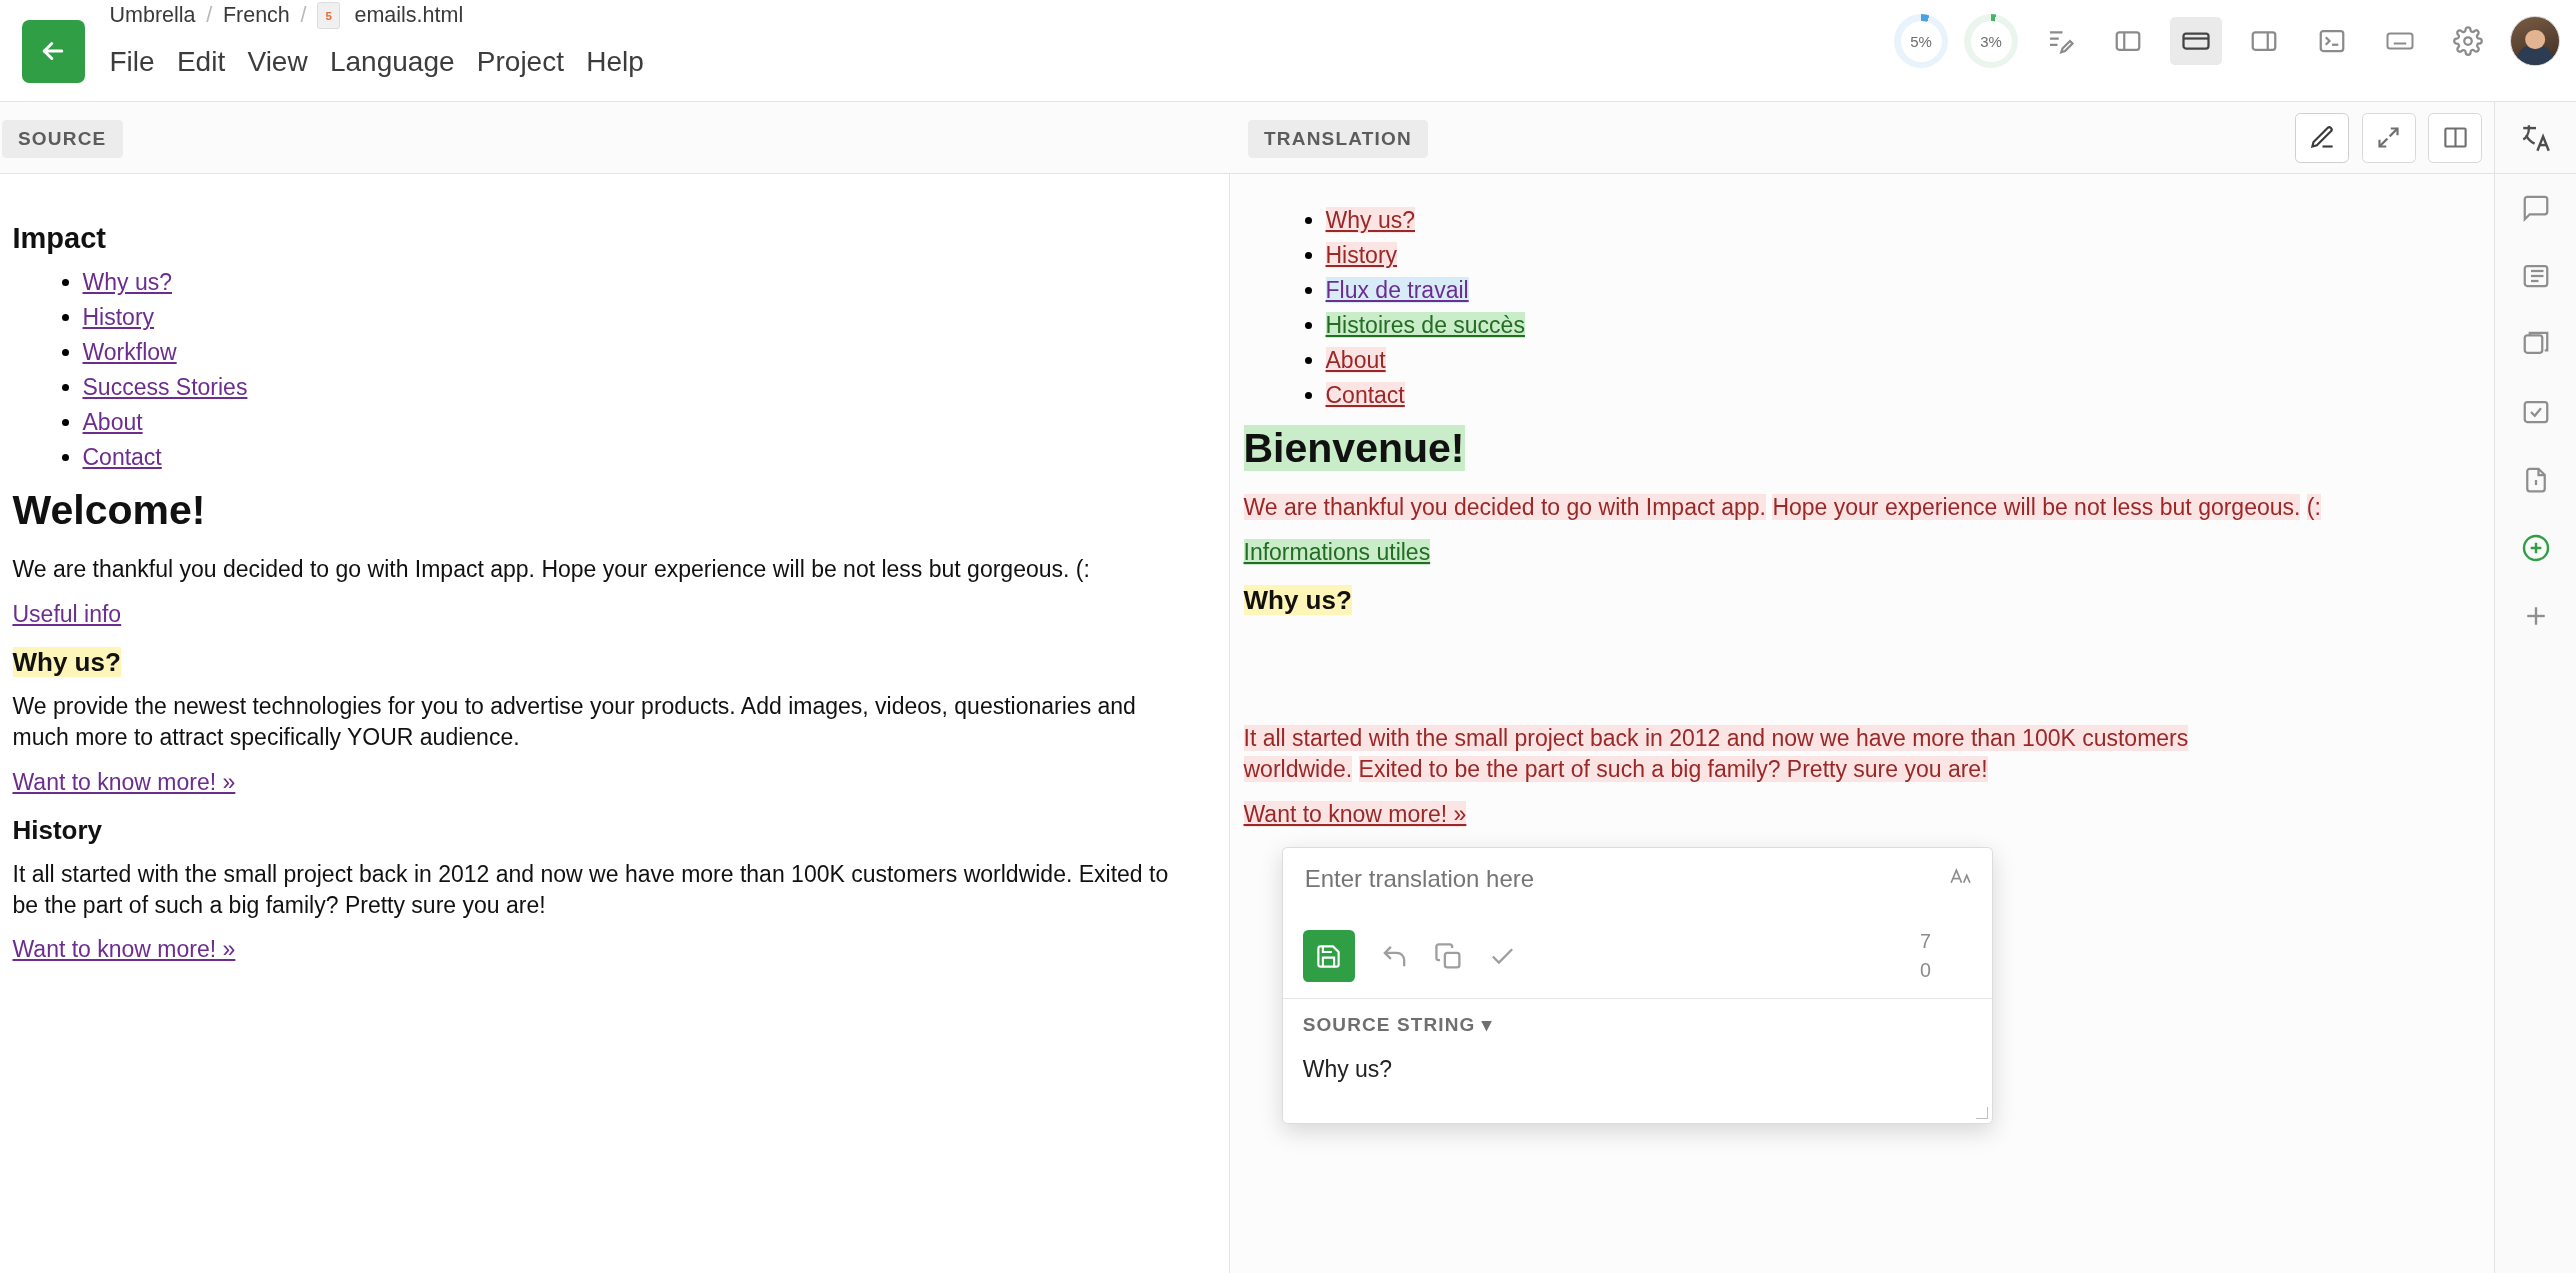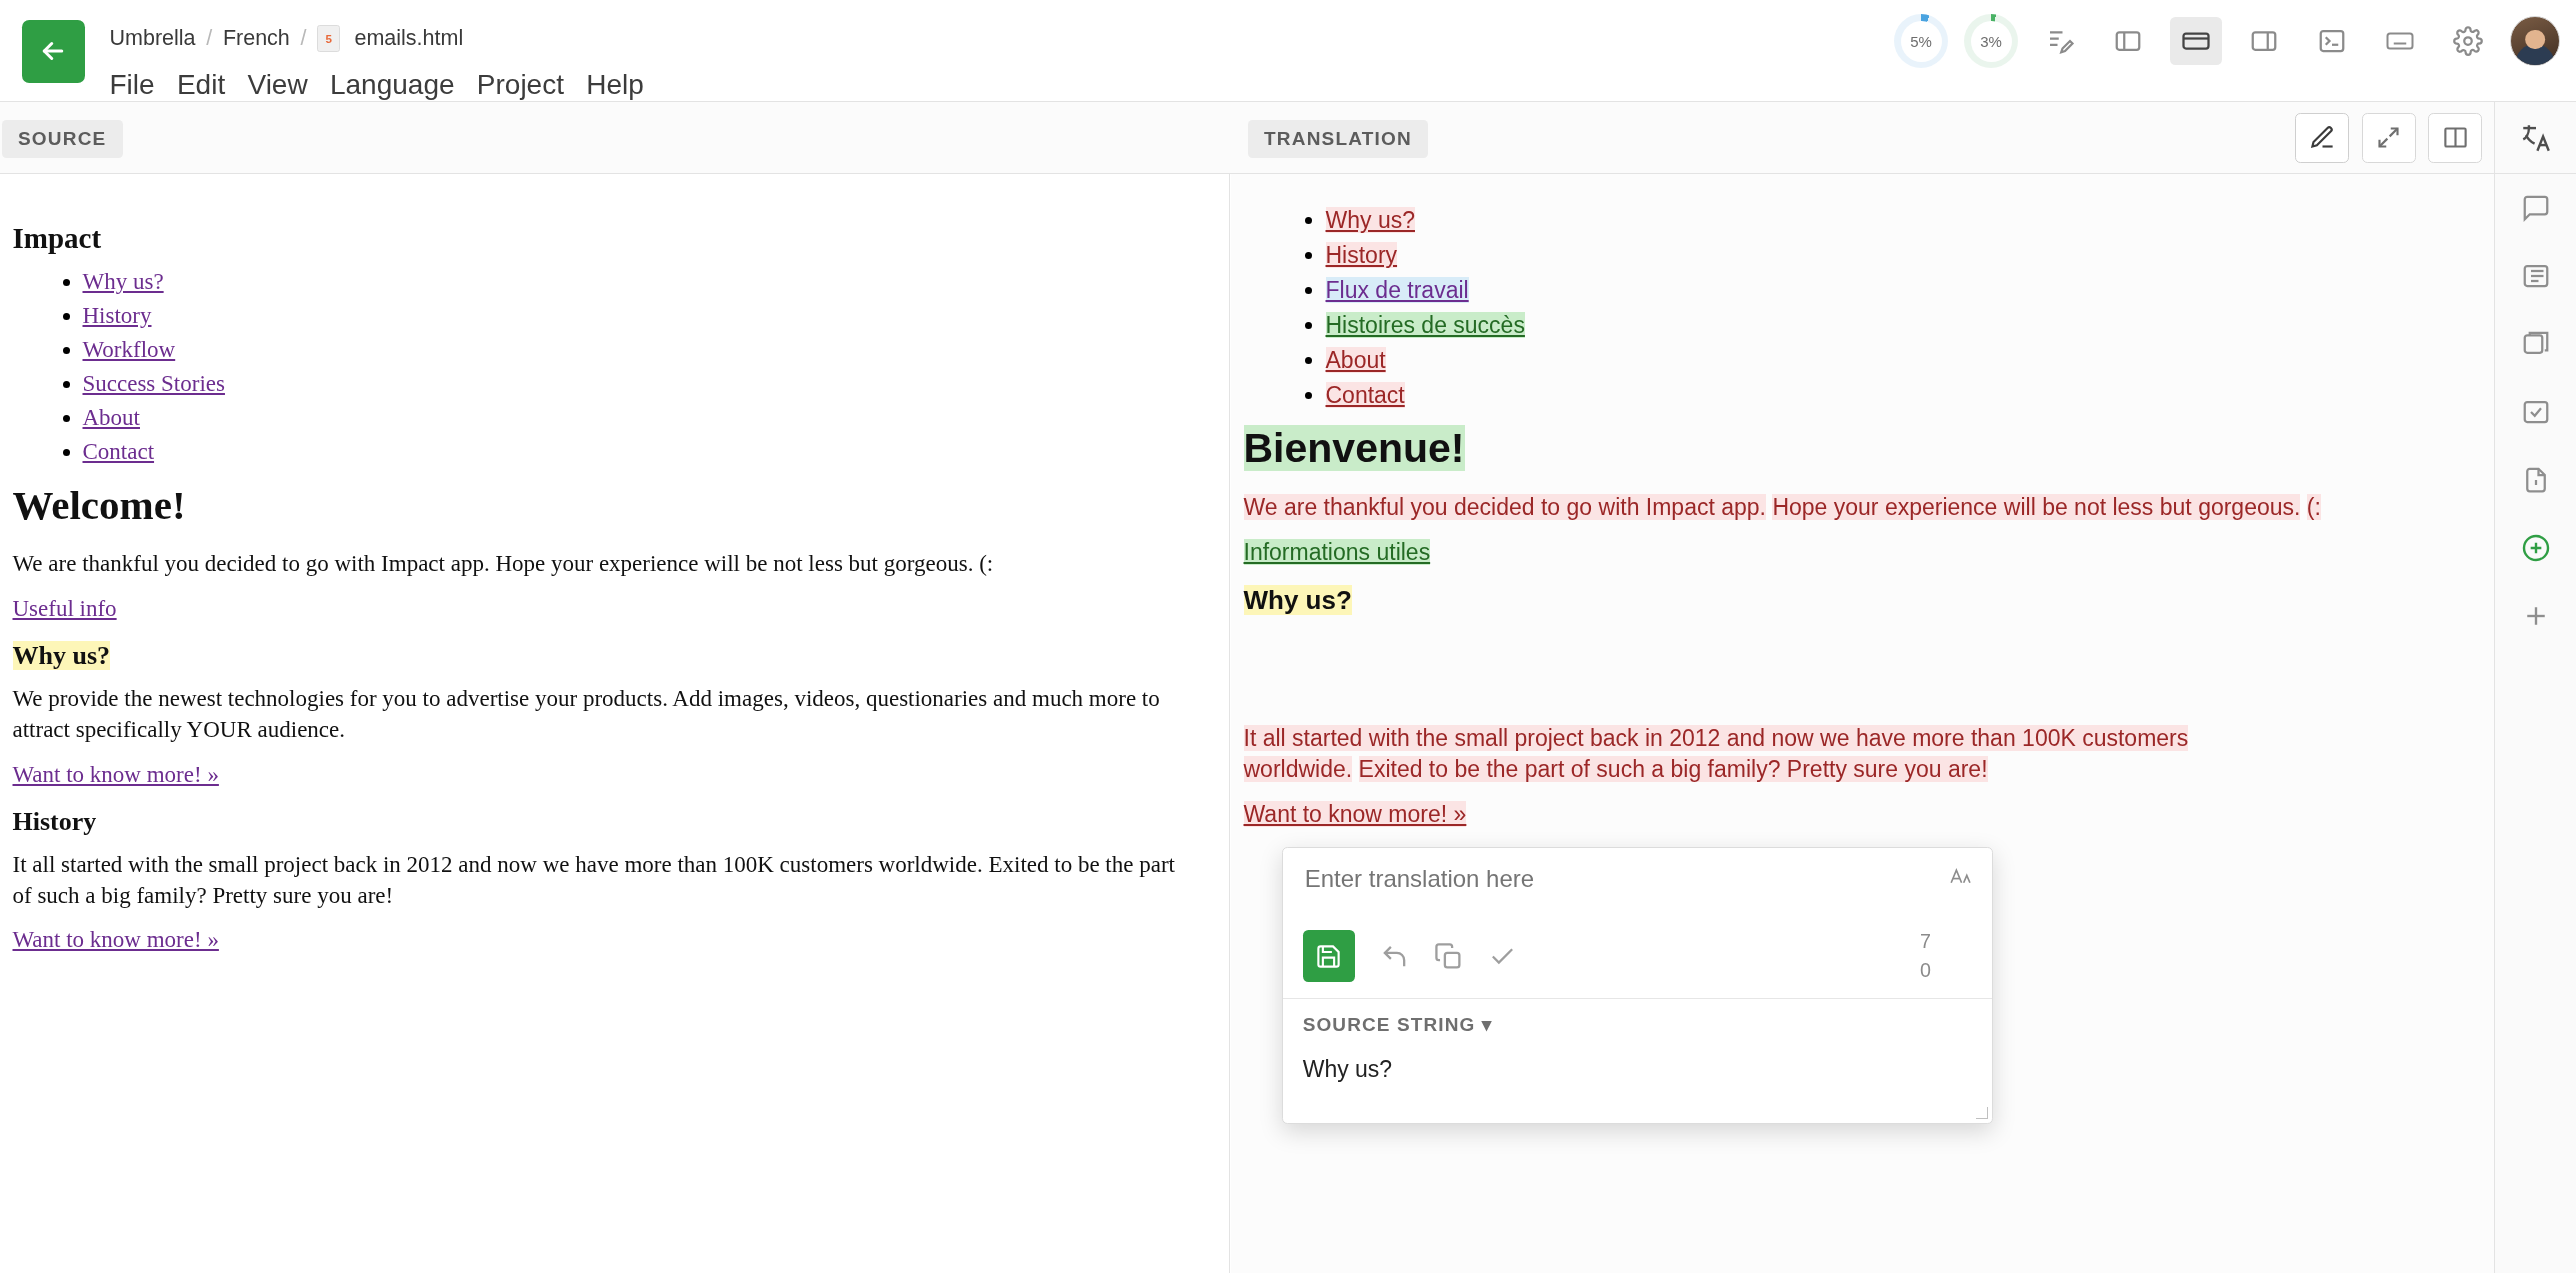--- a/index.html
+++ b/index.html
@@ -20,21 +20,21 @@
     display: flex; align-items: flex-start;
   }
   .back-btn {
     width: 63px; height: 63px; margin: 19.7px 0 0 21.5px;
     background: #2f9e44; border-radius: 7.2px;
     display: flex; align-items: center; justify-content: center;
     cursor: pointer; flex: none;
   }
   .back-btn svg { width: 30px; height: 30px; }
 
-  .titleblock { margin-left: 25px; margin-top: 23px; }
+  .titleblock { margin-left: 25px; margin-top: 0; }
   .breadcrumb {
     display: flex; align-items: center; gap: 10.7px;
     font-size: 21.5px; color: #3a3a3a; height: 30px;
   }
   .breadcrumb .sep { color: #b9b9b9; }
   .bc-item { cursor: pointer; }
   .file-ico {
     width: 23px; height: 27px; background: #f0f0f0;
     border: 0.9px solid #dcdcdc; border-radius: 2.7px;
     display: inline-flex; align-items: center; justify-content: center;
@@ -122,21 +122,21 @@
   .rail-item {
     height: 68px; display: flex; align-items: center; justify-content: center;
     color: #8e8e8e; cursor: pointer;
   }
   .rail-item.green { color: #2f9e44; }
 
   
   .pane-source {
     position: absolute; top: 174px; left: 0; width: 1230px; bottom: 0;
     background: #fff; border-right: 0.9px solid #e3e3e3;
-    padding: 25px 39px 0 12.5px; overflow: hidden; font-family: Liberation Serif, serif;
+    padding: 25px 39px 0 12.5px; overflow: hidden;
   }
   .pane-target {
     position: absolute; top: 174px; left: 1231px; width: 1263px; bottom: 0;
     background: #fcfcfc; padding: 25px 39px 0 12.5px; overflow: hidden;
   }
 
   h1.big { font-size: 41px; margin: 9px 0 19.7px 0; color: #111; font-weight: bold; }
   h2.sec { font-size: 29px; margin: 23px 0 14.3px 0; color: #111; font-weight: bold; }
   h3.sub { font-size: 26px; margin: 19.7px 0 12.5px 0; color: #111; font-weight: bold; }
   p.body { font-size: 23px; line-height: 1.34; margin: 10.7px 0 16px 0; color: #111; }

